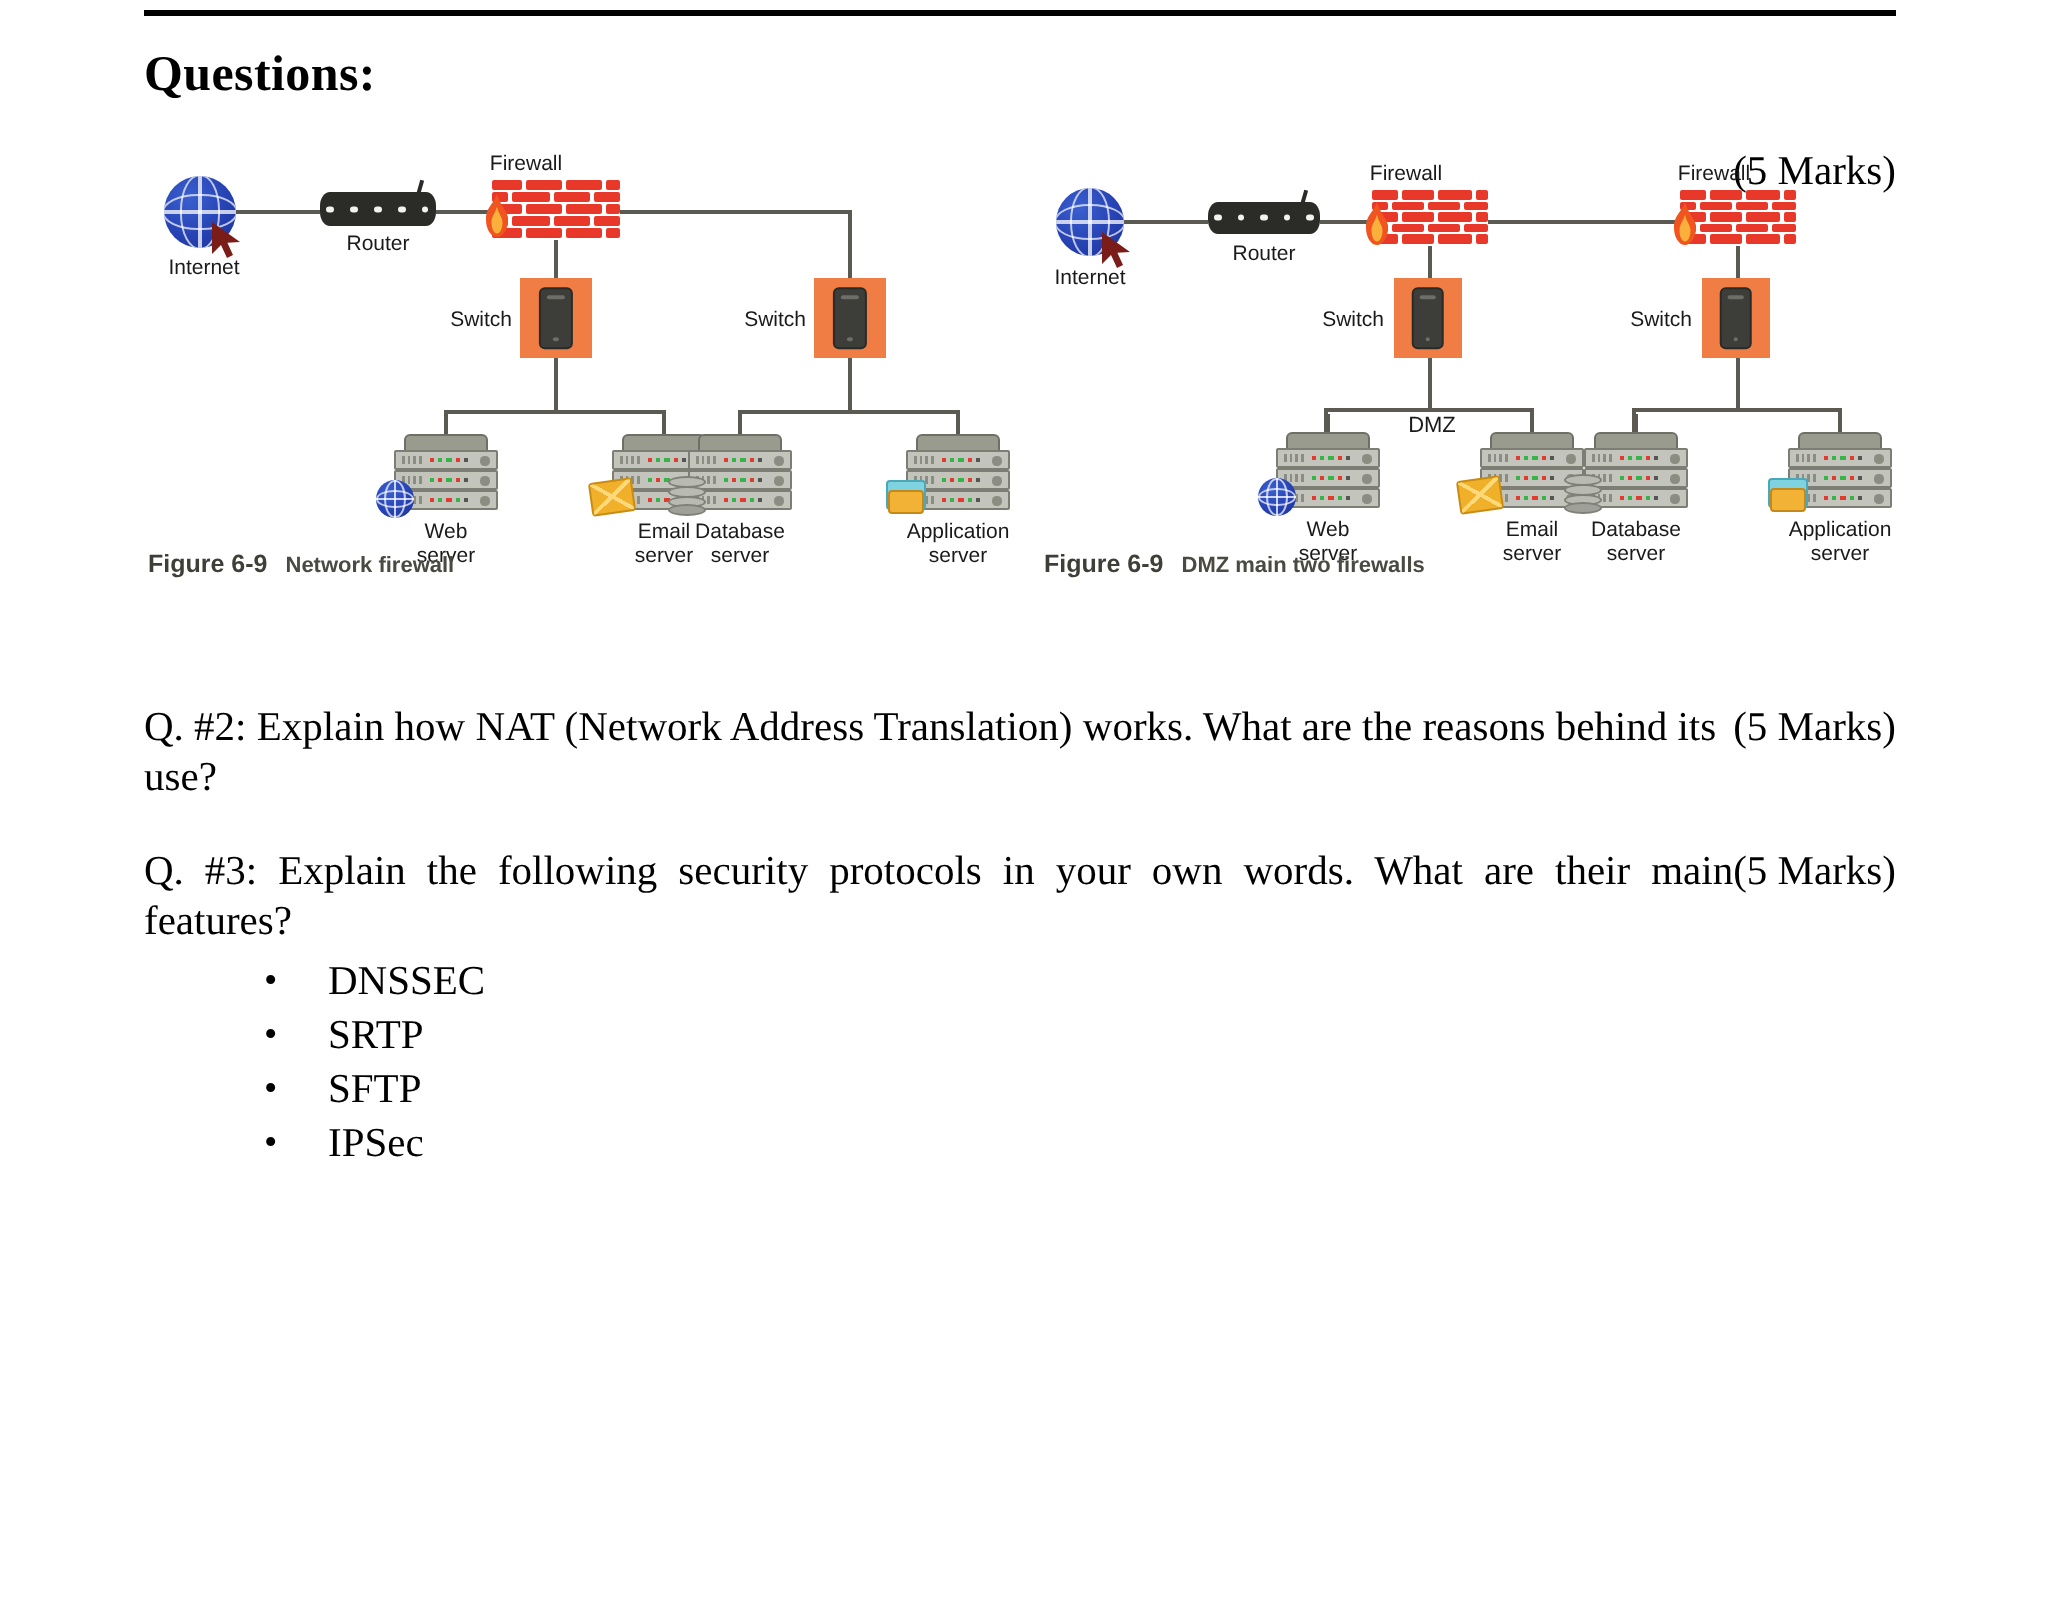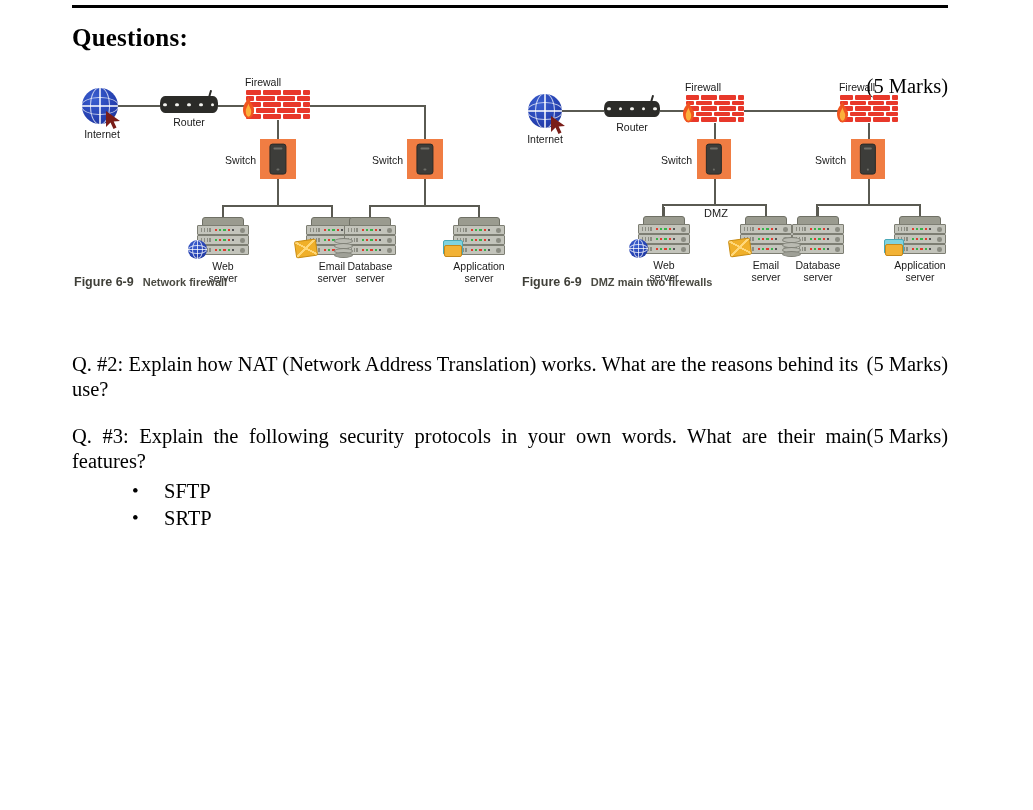--- a/index.html
+++ b/index.html
@@ -1046,18 +1046,20 @@
 
     <div class="gap-lg"></div>
 
     <p class="para nojust"><span class="marks-right">(5 Marks)</span><span>Q. #2: Explain how NAT (Network Address Translation) works. What are the reasons behind its use?</span></p>
 
     <div class="gap-md"></div>
 
     <p class="para"><span class="marks-right">(5 Marks)</span><span>Q. #3: Explain the following security protocols in your own words. What are their main features?</span></p>
 
     <ul class="bullets">
+      <li>DNSSEC</li>
+      <li>SRTP</li>
       <li>SFTP</li>
-      <li>SRTP</li>
+      <li>IPSec</li>
     </ul>
 
   </div>
 </div>
 
 </body></html>

